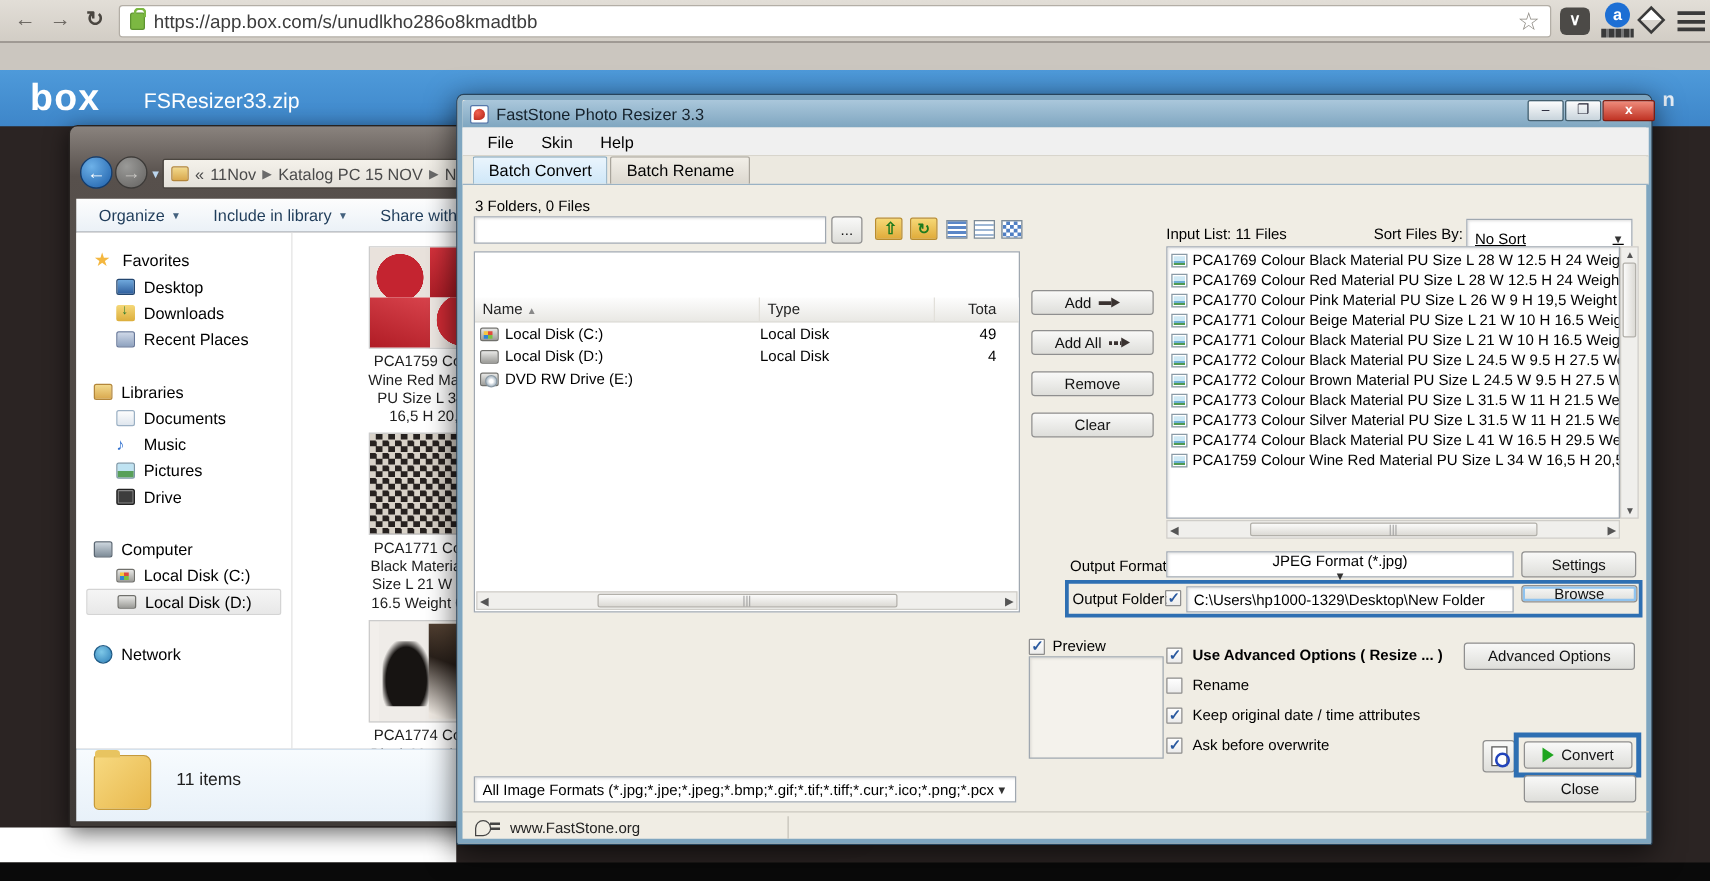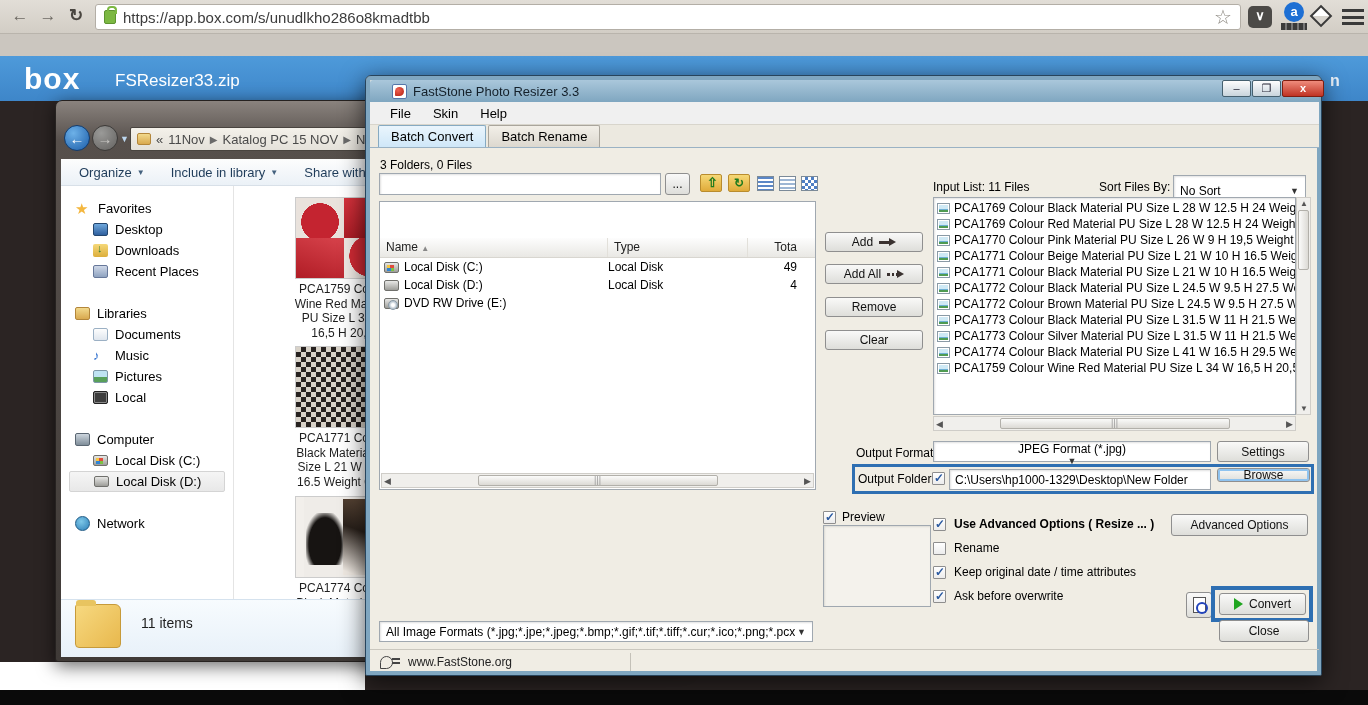--- a/index.html
+++ b/index.html
@@ -86,21 +86,21 @@
   .thumb-tweed { background:repeating-conic-gradient(#272220 0 25%,#d8d2c8 0 50%) 0 0/10px 10px; }
   .thumb-black { background:linear-gradient(90deg,#f2efeb 0 8%,#efece8 8%), #efece8; position:relative; }
   .thumb-black::before { content:''; position:absolute; left:10px; top:16px; width:38px; height:52px; background:radial-gradient(ellipse at 50% 60%,#171412 60%,#efece8 78%); }
   .thumb-black::after { content:''; position:absolute; right:4px; top:2px; width:44px; height:76px; background:linear-gradient(200deg,#5a4636 10%,#2a211b 45%,#efe9e2 95%); }
   .thumb-cap { position:absolute; width:110px; text-align:center; font-size:12px; line-height:14.5px; color:#1e1e1e; }
   #frag-col { position:absolute; left:166px; top:183px; font-size:12px; line-height:14.5px; color:#1e1e1e; }
   .frag-strip { position:absolute; left:160px; width:22px; height:82px; background:linear-gradient(180deg,#ded8d0,#5b5049 40%,#27211d 70%,#cfc8bf); }
 
   
   #fsr { left:365px; top:75px; width:957px; height:601px; background:#f0ede4; border:1px solid #27445c; border-radius:6px 6px 2px 2px; box-shadow:0 6px 24px rgba(0,0,0,.65), inset 0 0 0 4px #7fa6c0; }
-  #fsr-title { position:absolute; left:4px; top:4px; width:949px; height:22px; background:linear-gradient(#aac7db,#7fa6c0); border-radius:3px 3px 0 0; display:flex; align-items:center; padding-left:22px; gap:6px; }
+  #fsr-title { position:absolute; left:4px; top:4px; width:949px; height:22px; background:linear-gradient(#aac7db,#7fa6c0); border-radius:3px 3px 0 0; display:flex; align-items:center; padding-left:6px; gap:6px; }
   #fsr-appicon { width:15px; height:15px; background:#fff; border:1px solid #5577aa; border-radius:2px; position:relative; }
   #fsr-appicon::after { content:''; position:absolute; left:2px; top:2px; width:9px; height:9px; border-radius:50% 50% 50% 10%; background:radial-gradient(circle at 35% 35%,#f06252,#b21e10); }
   #fsr-title-text { font-size:13px; color:#14202a; }
   .winbtn { position:absolute; top:4px; height:17px; border:1px solid #45606f; border-radius:2px; background:linear-gradient(#fdfdfd,#c8d4dc); text-align:center; line-height:14px; font-size:11px; color:#223; }
   #btn-min { left:856px; width:29px; } #btn-max { left:886px; width:29px; }
   #btn-close { left:916px; width:42px; background:linear-gradient(#ef8c7c,#c03324); color:#fff; font-weight:bold; border-color:#7e1e12; }
   #fsr-menubar { position:absolute; left:4px; top:26px; width:949px; height:23px; background:#f0f0f0; border-bottom:1px solid #d8d5cc; display:flex; align-items:center; gap:22px; padding-left:20px; font-size:13px; }
   #fsr-tabs { position:absolute; left:4px; top:49px; width:949px; height:23px; display:flex; padding-left:8px; gap:2px; border-bottom:1px solid #9ab2c4; background:#ece9e0; }
   .tab { height:22px; padding:0 12px; font-size:13px; line-height:22px; border:1px solid #a9a59c; border-bottom:none; border-radius:2px 2px 0 0; background:linear-gradient(#f2efe8,#dcd8cf); }
   .tab.active { background:linear-gradient(#eaf5fd,#cfe7f8); border-color:#86aac2; position:relative; z-index:2; }
@@ -146,21 +146,21 @@
   #fs-hand::before { content:''; position:absolute; left:0; top:1px; width:11px; height:11px; border:1.5px solid #444; border-radius:50% 50% 50% 0; }
   #fs-hand::after { content:''; position:absolute; left:12px; top:3px; width:8px; height:2px; background:#444; box-shadow:0 4px 0 #444; }
   #fs-statusdiv { width:1px; height:18px; background:#c4c1b8; margin-left:110px; }
 
   
   .midbtn { position:absolute; left:459px; width:98px; height:20px; }
 
   
   #fs-inputlabel { position:absolute; left:567px; top:104px; font-size:12px; }
   #fs-sortlabel { position:absolute; left:733px; top:104px; font-size:12px; }
-  #fs-sortdd { position:absolute; left:807px; top:99px; width:133px; height:32px; }
+  #fs-sortdd { position:absolute; left:807px; top:99px; width:133px; height:32px;text-decoration:underline; }
   #fs-list { position:absolute; left:567px; top:121px; width:363px; height:218px; overflow:hidden; padding-top:2px; }
   .fitem { display:flex; align-items:center; gap:4px; height:16px; font-size:12px; white-space:nowrap; overflow:hidden; padding-left:3px; }
   .pic-ico { width:13px; height:11px; border:1px solid #8a9aa6; background:linear-gradient(#cfe9f5 0 55%,#6db0d4 55% 72%,#4f9b52 72%); box-shadow:inset 0 0 0 1px #fff; flex:0 0 auto; }
   #fs-vscroll { position:absolute; left:930px; top:121px; width:15px; height:218px; background:#f0efec; border:1px solid #cfcdc8; }
   #fs-vscroll::before { content:'▲'; position:absolute; top:1px; left:3px; font-size:8px; color:#555; }
   #fs-vscroll::after { content:'▼'; position:absolute; bottom:1px; left:3px; font-size:8px; color:#555; }
   #vthumb { position:absolute; left:1px; top:12px; width:11px; height:60px; background:linear-gradient(90deg,#fbfbfa,#dcdad5); border:1px solid #b2b0aa; border-radius:2px; }
 
   #fs-outfmt-label { position:absolute; left:490px; top:370px; font-size:12px; }
   #fs-outfmt { position:absolute; left:567px; top:365px; width:278px; height:21px;flex-direction:column; }
@@ -276,21 +276,21 @@
         <div class="side-row indent">
             <span class="sicon i-music">♪</span>
             <span>Music</span>
           </div>
         <div class="side-row indent">
             <span class="sicon i-pic"></span>
             <span>Pictures</span>
           </div>
         <div class="side-row indent">
             <span class="sicon i-video"></span>
-            <span>Local</span>
+            <span>Drive</span>
           </div>
         <div class="side-gap"></div>
         <div class="side-row">
             <span class="sicon i-computer"></span>
             <span>Computer</span>
           </div>
         <div class="side-row indent">
             <span class="sicon i-drive flag"></span>
             <span>Local Disk (C:)</span>
           </div>

